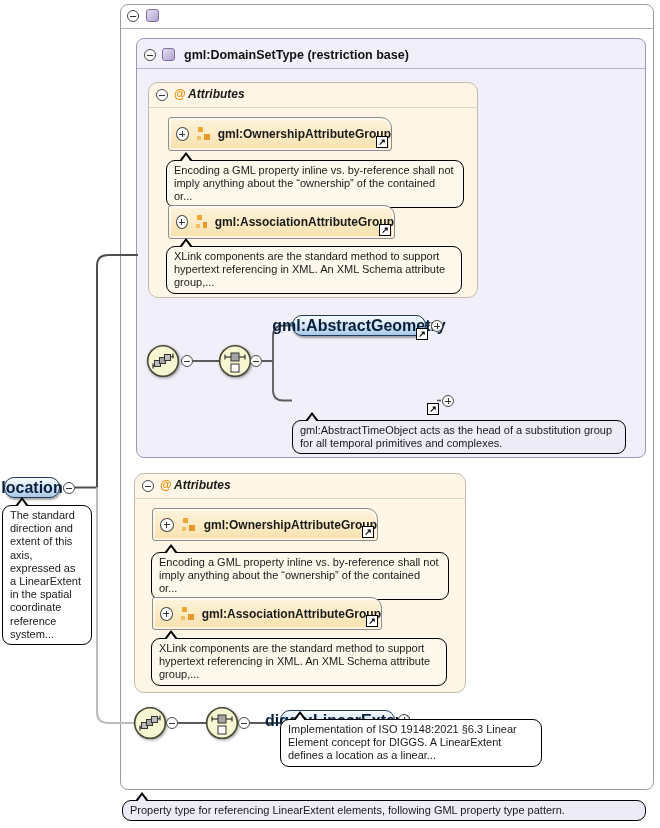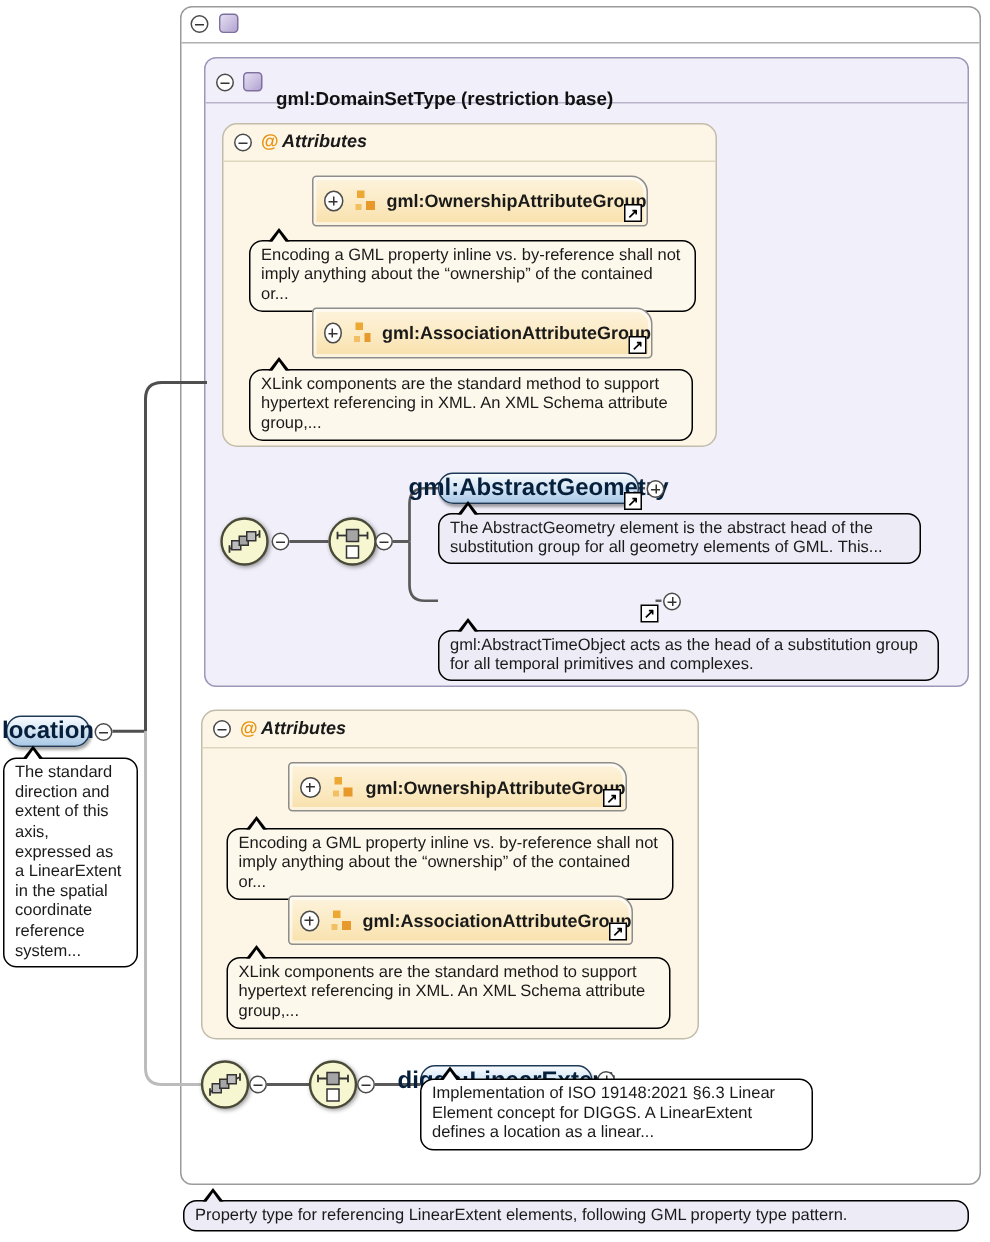--- a/index.html
+++ b/index.html
@@ -22,21 +22,21 @@
   .plus{position:absolute;}
   
   .ctype-icon{width:13px;height:13px;border:1px solid #7d6fa0;border-radius:3px;background:linear-gradient(135deg,#e4ddf1 0%,#cabfe0 55%,#b0a2d0 100%);}
   .ag-icon{width:14px;height:14px;background:
      linear-gradient(#eda833,#eda833) 1px 0/5px 5px no-repeat,
      linear-gradient(#f2c063,#f2c063) 0 9px/4px 4px no-repeat,
      linear-gradient(#e8992b,#e8992b) 7px 7px/6px 6px no-repeat;}
   .linkicon{width:12px;height:12px;border:1.2px solid #000;background:#fff;display:flex;align-items:center;justify-content:center;font-size:9px;font-weight:bold;color:#000;}
   .linkicon::after{content:"\2197";line-height:1;}
   
-  .grp{border:1px solid #8d8d8d;border-radius:3px 11px 3px 3px;background:linear-gradient(180deg,#fdf3dd 0%,#fbeac3 55%,#f8e0ab 100%);display:flex;align-items:center;box-shadow:0 0 0 2px rgba(255,255,255,.6) inset;margin-left:40px;}
+  .grp{border:1px solid #8d8d8d;border-radius:3px 11px 3px 3px;background:linear-gradient(180deg,#fdf3dd 0%,#fbeac3 55%,#f8e0ab 100%);display:flex;align-items:center;box-shadow:0 0 0 2px rgba(255,255,255,.6) inset;}
   .grp .tgl{margin-left:7px;position:relative;}
   .grp .ag-icon{margin-left:8px;}
   .grp-label{font-weight:bold;font-size:12px;color:#1a1a1a;margin-left:8px;white-space:nowrap;}
   
   .pill{border:1.4px solid #1f3a57;border-radius:10px;background:linear-gradient(180deg,#f7fbfe 0%,#d8e7f5 45%,#a9c8e6 100%);display:flex;align-items:center;justify-content:center;font-weight:bold;font-size:16px;color:#06203c;box-shadow:1px 2px 2px rgba(0,0,0,.35);white-space:nowrap;}
   
   .callout{--tipfill:#fff;background:var(--tipfill);border:1.3px solid #000;border-radius:9px;font-size:11px;line-height:13.2px;color:#1a1a1a;padding:3px 7px;}
   .callout::before{content:"";position:absolute;top:-9px;left:12px;border-left:7px solid transparent;border-right:7px solid transparent;border-bottom:9px solid #000;}
   .callout::after{content:"";position:absolute;top:-6.5px;left:13.8px;border-left:5.2px solid transparent;border-right:5.2px solid transparent;border-bottom:7.5px solid var(--tipfill);}
   .cream{--tipfill:#fdf8ec;}
@@ -79,21 +79,21 @@
     <path d="M178 723 H206" stroke="#5a5a5a" stroke-width="2"></path>
     <path d="M250 723 H280" stroke="#5a5a5a" stroke-width="2"></path>
     <path d="M395 721 H399" stroke="#5a5a5a" stroke-width="1.6"></path>
   </svg>
 
   <span class="abs z3 tgl minus" style="left:127px;top:10px;"></span>
   <span class="abs z3 ctype-icon" style="left:146px;top:9px;"></span>
 
   <span class="abs z3 tgl minus" style="left:144px;top:49px;"></span>
   <span class="abs z3 ctype-icon" style="left:162px;top:48px;"></span>
-  <span class="abs z3 hdr-title" style="left:184px;top:59px;">gml:DomainSetType (restriction base)</span>
+  <span class="abs z3 hdr-title" style="left:184px;top:48px;">gml:DomainSetType (restriction base)</span>
 
   <span class="abs z3 tgl minus" style="left:156px;top:89px;"></span>
   <span class="abs z3 atsym" style="left:174px;top:87px;">@</span>
   <span class="abs z3 attrs-title" style="left:188px;top:87px;">Attributes</span>
 
   <div class="abs z3 grp" style="left:168px;top:117px;width:224px;height:34px;">
     <span class="tgl plus" style="position:relative;"></span>
     <span class="ag-icon"></span>
     <span class="grp-label">gml:OwnershipAttributeGroup</span>
     <span class="abs linkicon" style="right:3px;bottom:2px;"></span>
@@ -130,21 +130,20 @@
       <rect x="13" y="20" width="8" height="8" fill="#ffffff" stroke="#333"></rect>
     </svg>
   </span>
   <span class="abs z3 tgl minus" style="left:250px;top:355px;"></span>
 
   <div class="abs z3 pill" style="left:292px;top:315px;width:134px;height:21px;">
     <span>gml:AbstractGeometry</span>
   </div>
   <span class="abs z3 linkicon" style="left:416px;top:328px;"></span>
   <span class="abs z3 tgl plus" style="left:431px;top:320px;"></span>
-  <div class="abs z3 callout lav" style="left:292px;top:342px;width:322px;">The AbstractGeometry element is the abstract head of the substitution group for all geometry elements of GML. This...</div>
 
   <span class="abs z3 linkicon" style="left:427px;top:403px;"></span>
   <span class="abs z3 tgl plus" style="left:442px;top:395px;"></span>
   <div class="abs z3 callout lav" style="left:292px;top:420px;width:334px;">gml:AbstractTimeObject acts as the head of a substitution group for all temporal primitives and complexes.</div>
 
   <div class="abs z3 pill" style="left:4px;top:477px;width:56px;height:21px;">
     <span>location</span>
   </div>
   <span class="abs z3 tgl minus" style="left:63px;top:482px;"></span>
   <div class="abs z3 callout whitefill" style="left:2px;top:505px;width:90px;">The standard direction and extent of this axis, expressed as a LinearExtent in the spatial coordinate reference system...</div>

